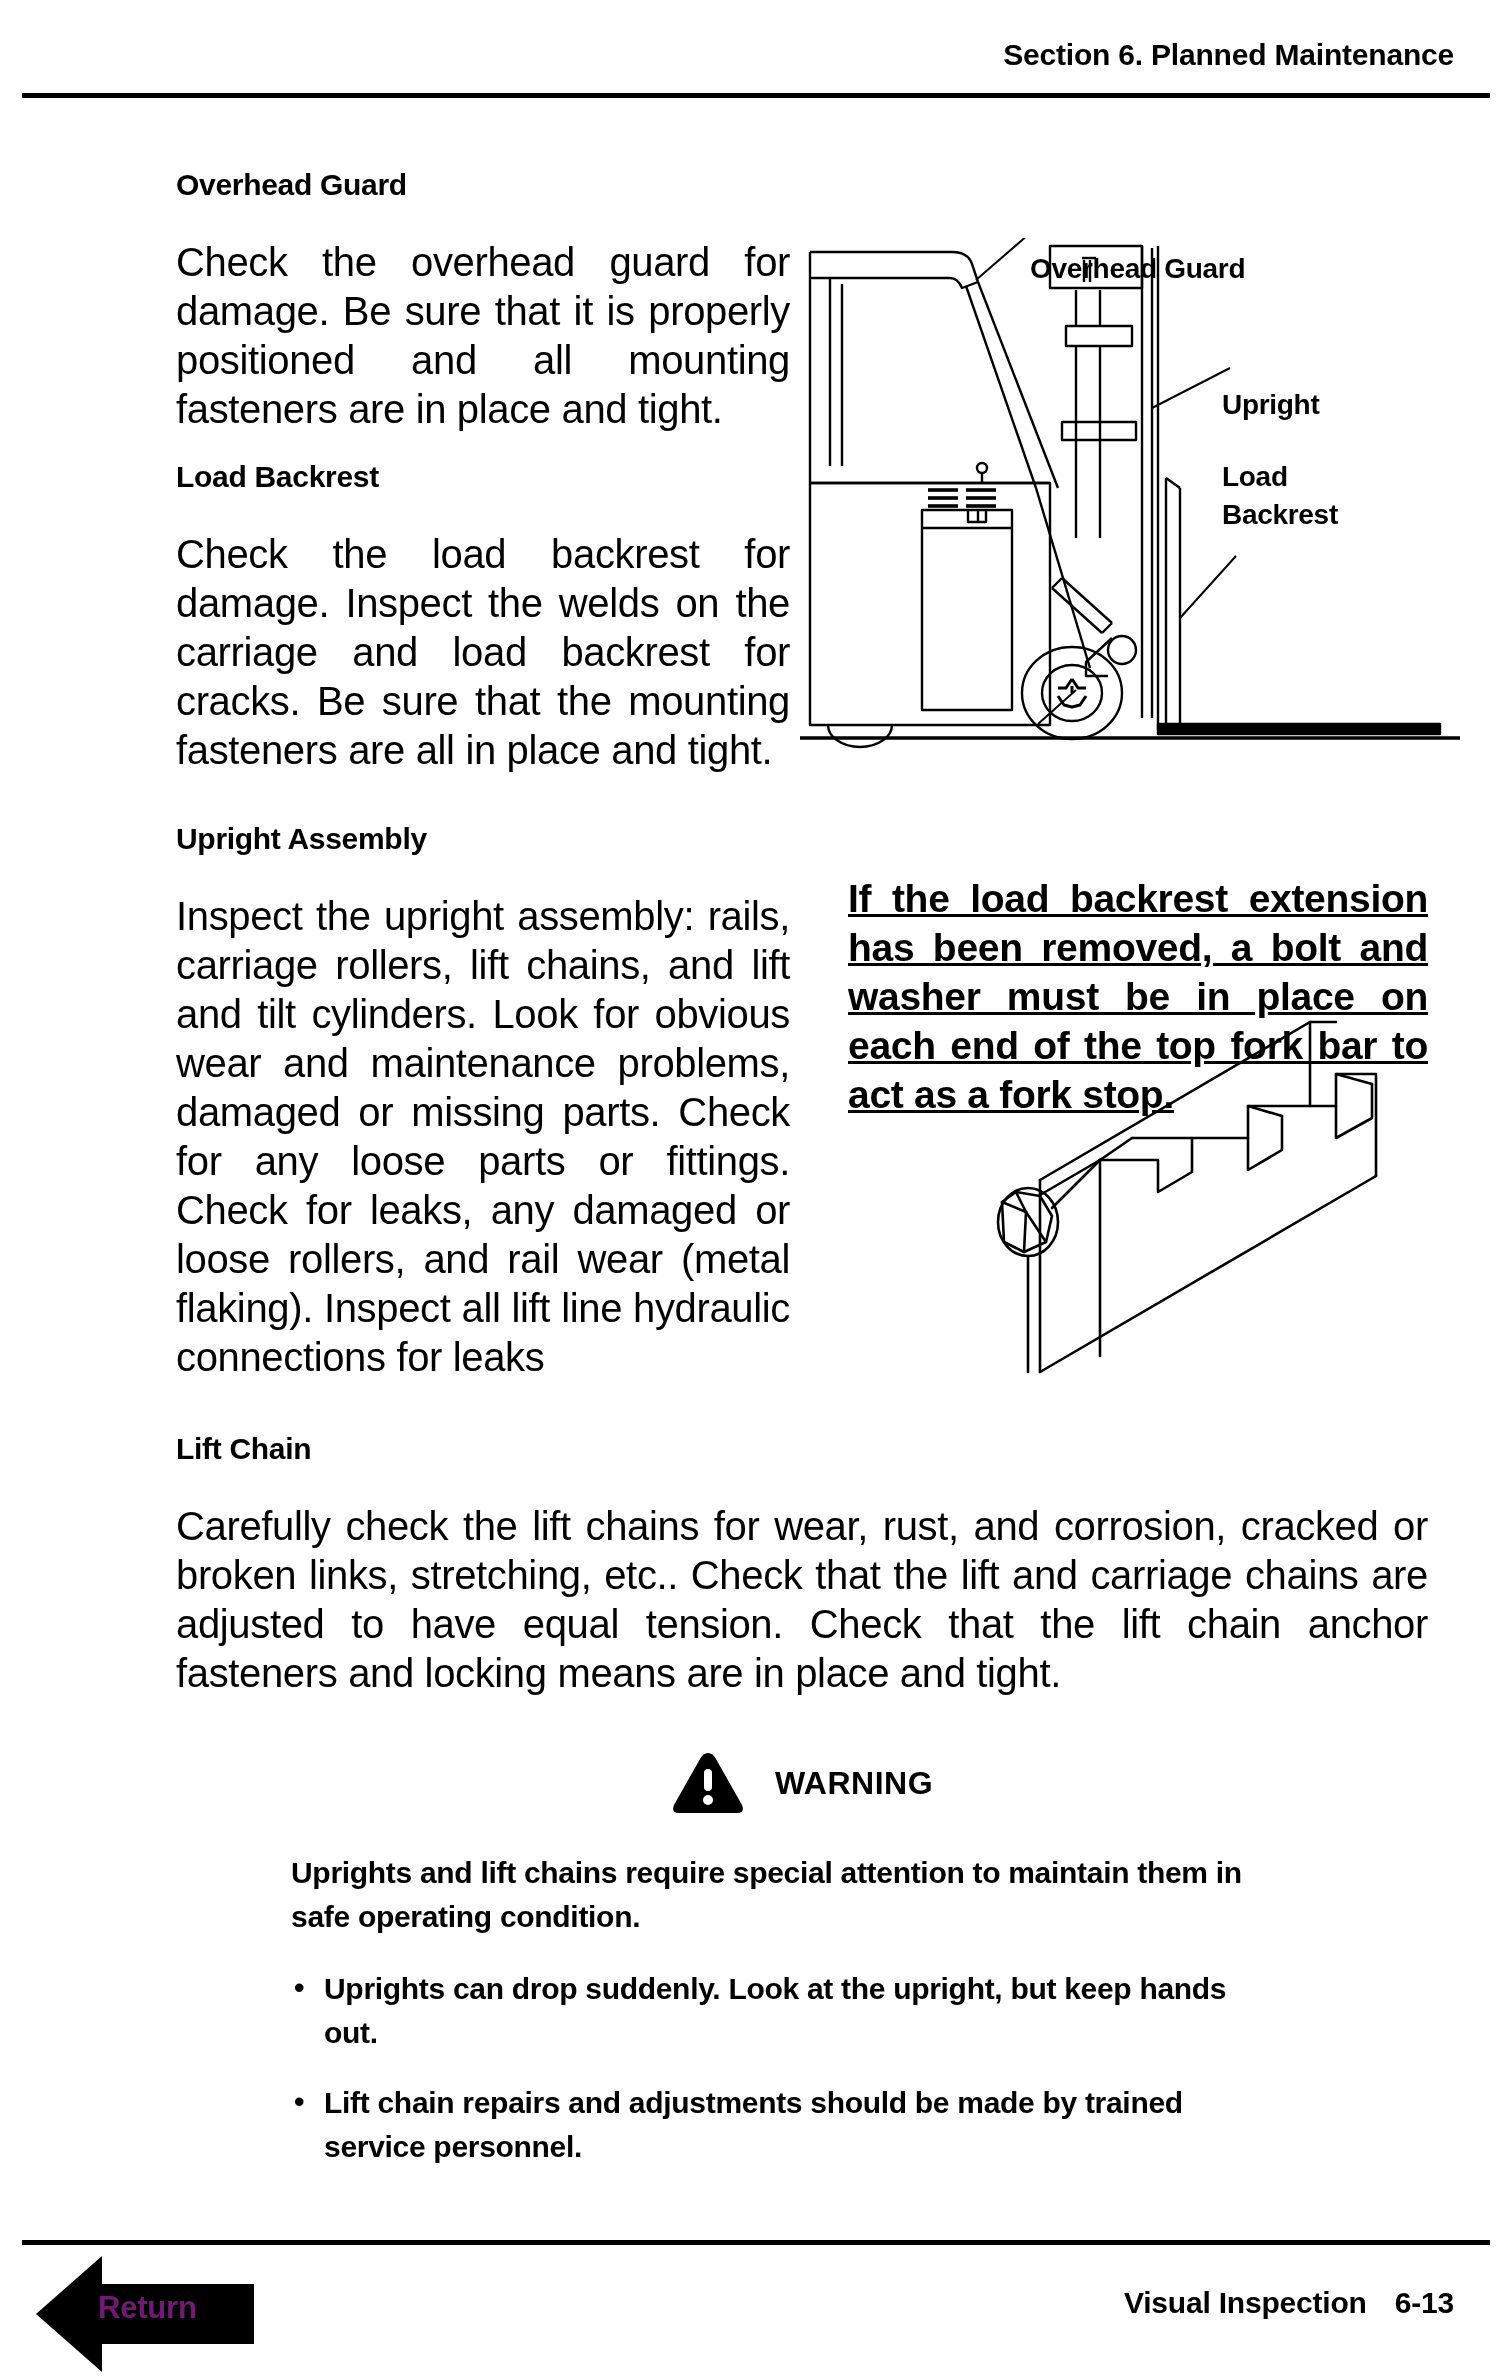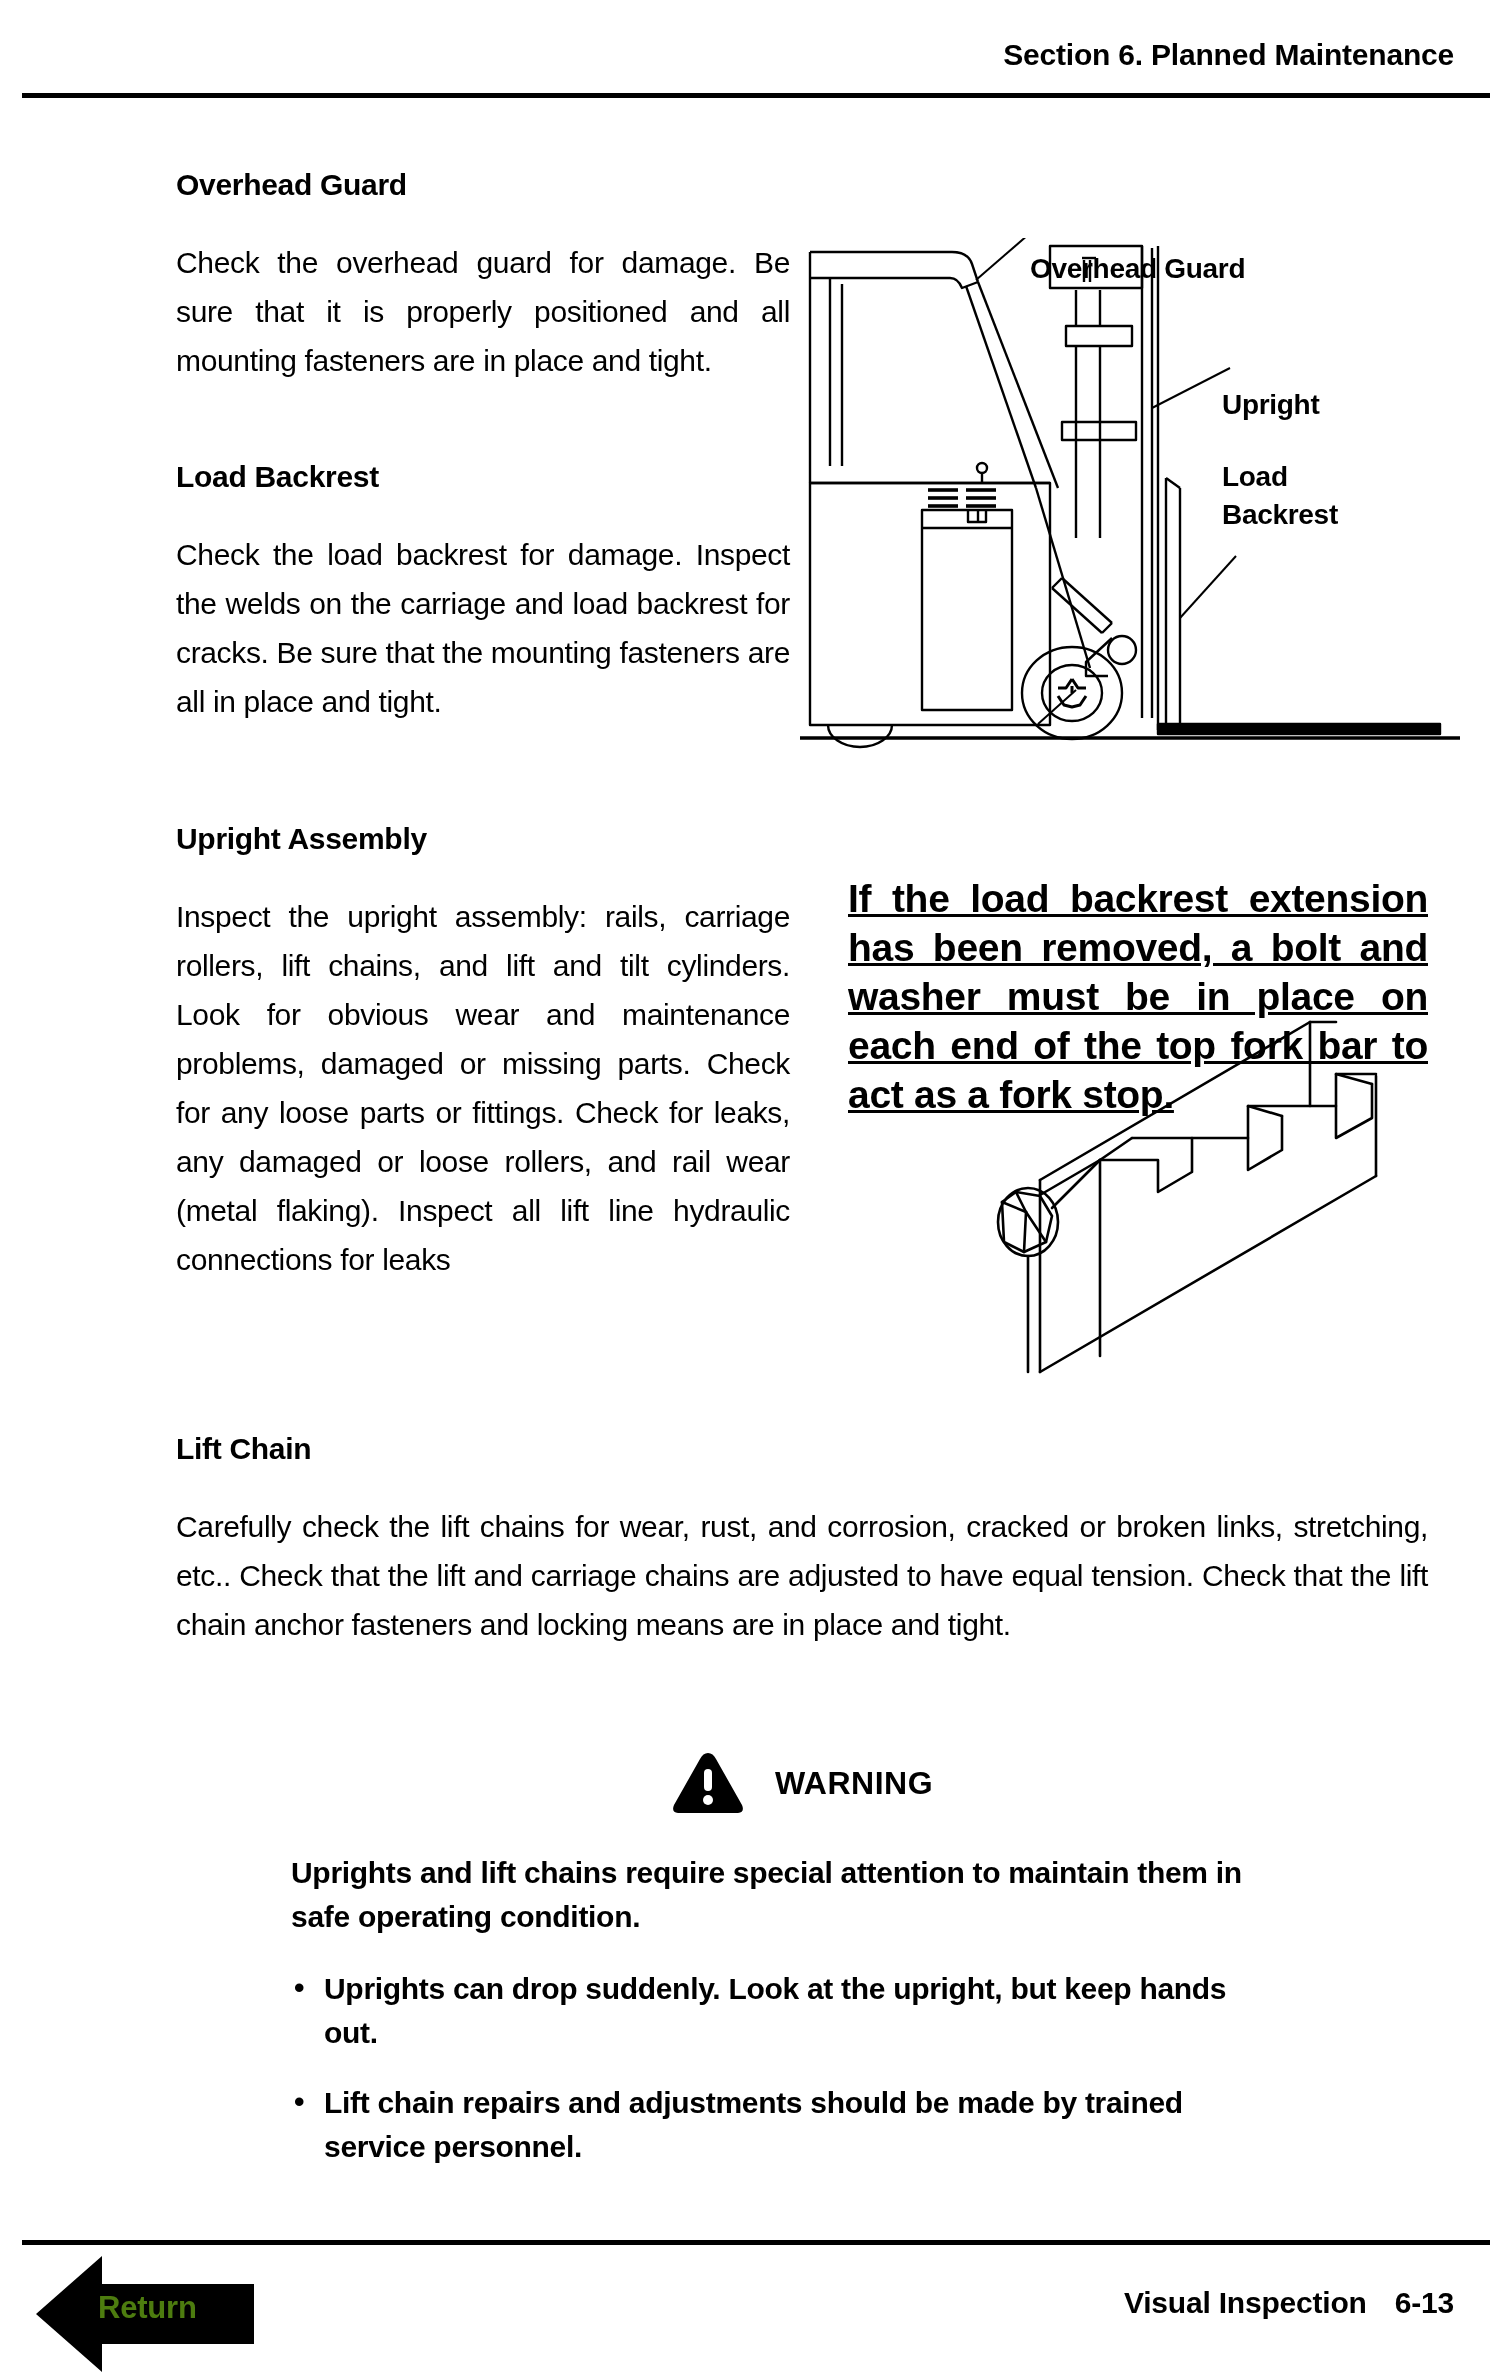--- a/index.html
+++ b/index.html
@@ -50,21 +50,21 @@
   
   .h-sec {
     font-size: 30px;
     font-weight: bold;
     letter-spacing: -0.3px;
     position: absolute;
     white-space: nowrap;
   }
   .para {
     position: absolute;
-    font-size: 30px;
+    font-size: 40px;
     line-height: 49px;
     text-align: justify;
     text-justify: inter-word;
     letter-spacing: -0.35px;
     word-spacing: 0px;
   }
   .para.lastline-left { text-align-last: left; }
 
   
   #sec-overhead-guard   { left: 176px; top: 168px; }
@@ -188,21 +188,21 @@
     width: 234px;
     height: 120px;
   }
   .return-button svg { display:block; width:100%; height:100%; }
   .return-label {
     position: absolute;
     left: 98px;
     top: 2290px;
     font-size: 31px;
     font-weight: bold;
-    color: #4d7c0f;
+    color: #701a75;
     letter-spacing: -0.2px;
   }
   .footer-right {
     position: absolute;
     right: 58px;
     top: 2286px;
     font-size: 30px;
     font-weight: bold;
     letter-spacing: -0.2px;
     white-space: nowrap;

